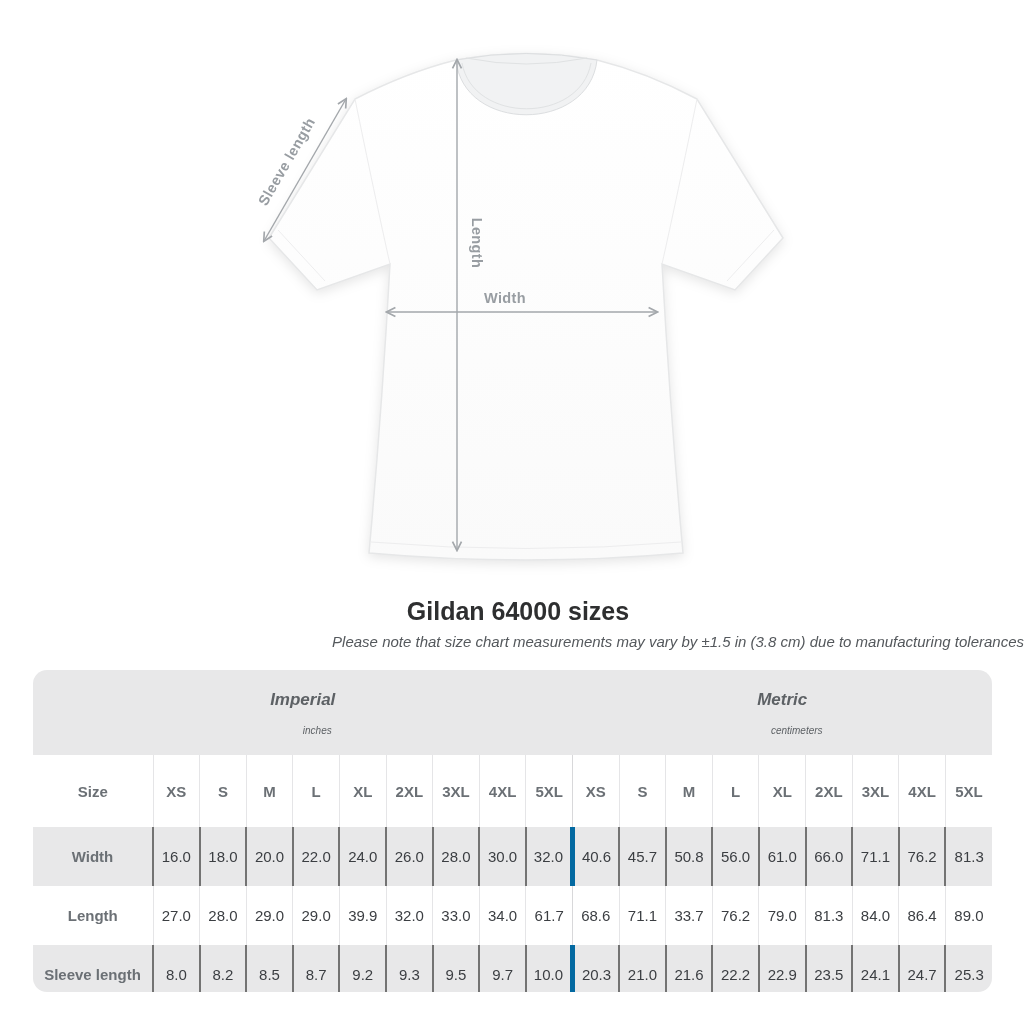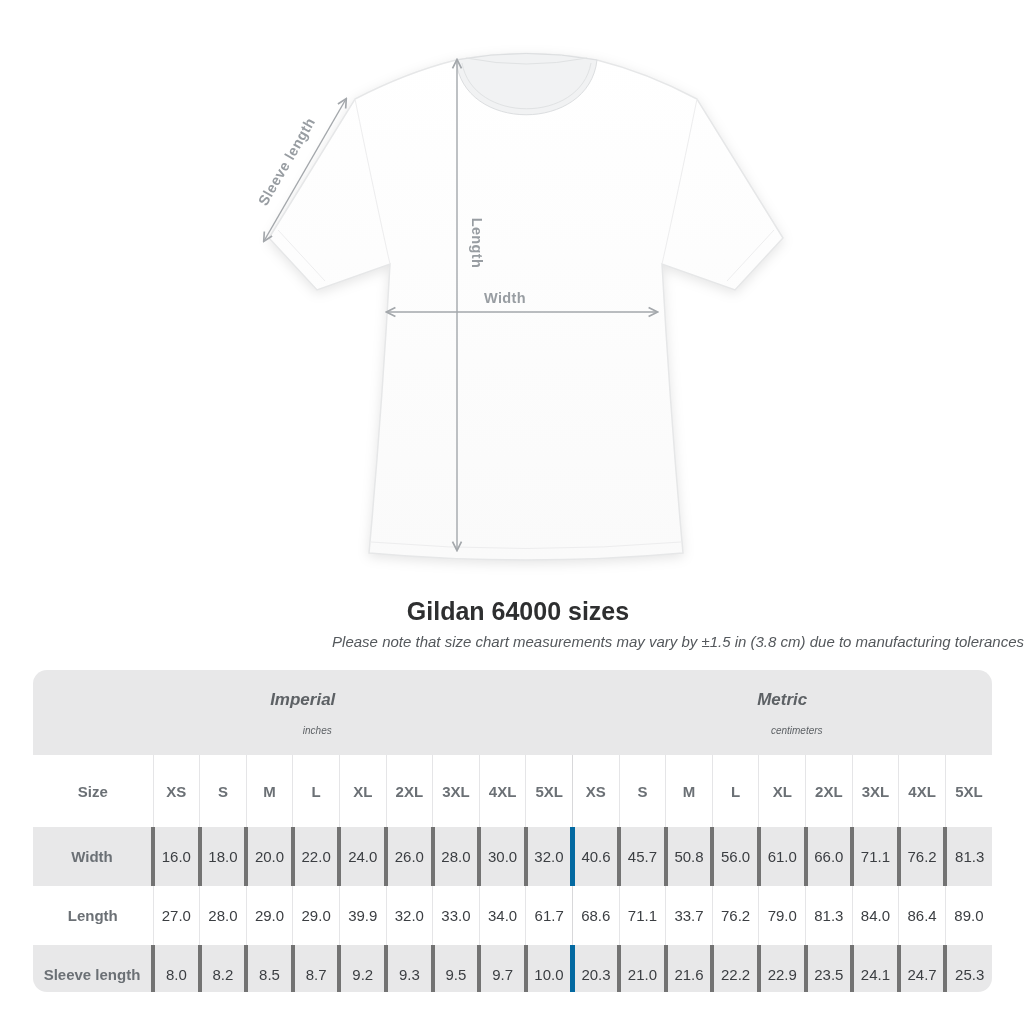--- a/index.html
+++ b/index.html
@@ -28,21 +28,21 @@
   .g-unit { font-size:10px; font-style:italic; color:#5d6165;padding-left:29px; }
   tr.sizes-row td { height:72px; background:#ffffff; }
   tr.data td { height:59px; }
   tr.light td { background:#ffffff; }
   tr.dark td  { background:#e8e8e9; }
   .row-label { font-size:15px; font-weight:bold; color:#6b7075; }
   .size-h { font-size:15px; font-weight:bold; color:#6b7075; }
   .num { font-size:15px; color:#3b3e42; }
   
   tr.sizes-row td + td, tr.light td + td { border-left:1px solid #e5e5e7;border-radius:12px; }
-  tr.dark td + td { border-left:4px solid #737373; }
+  tr.dark td + td { border-left:2px solid #737373; }
   tr.sizes-row td.metric-start, tr.light td.metric-start { border-left:1px solid #d8d8da; }
   tr.dark td.metric-start { border-left:5px solid #0369a1; }
 </style>
 </head>
 <body>
 
 <div class="page">
 
   <svg class="shirt-svg" width="580" height="530" viewBox="230 45 580 530">
     <defs>

